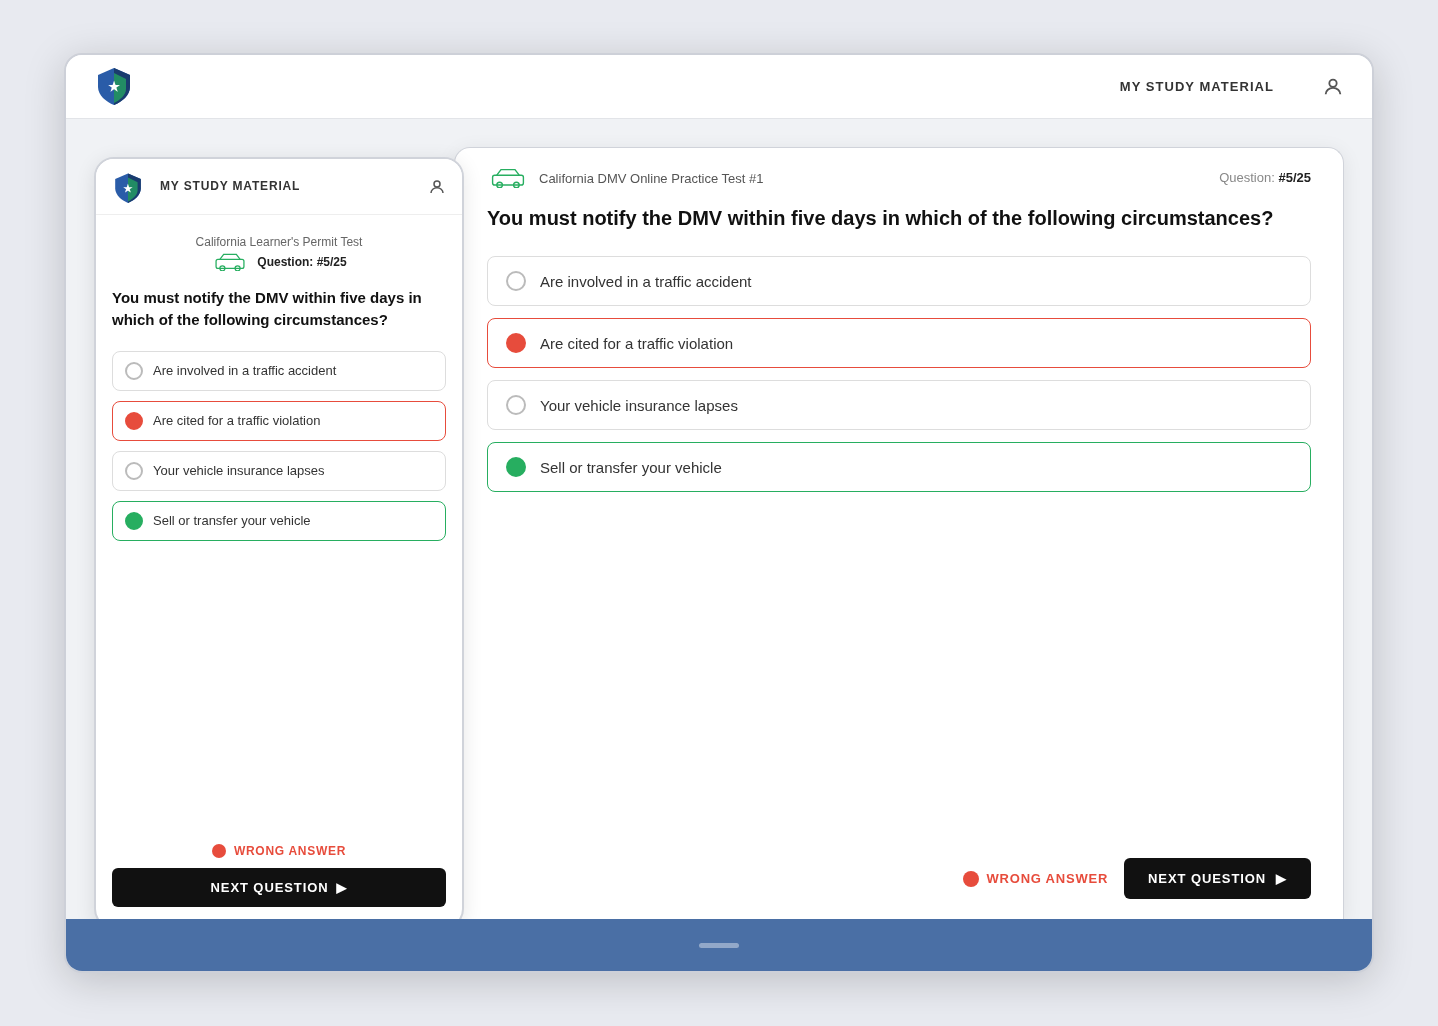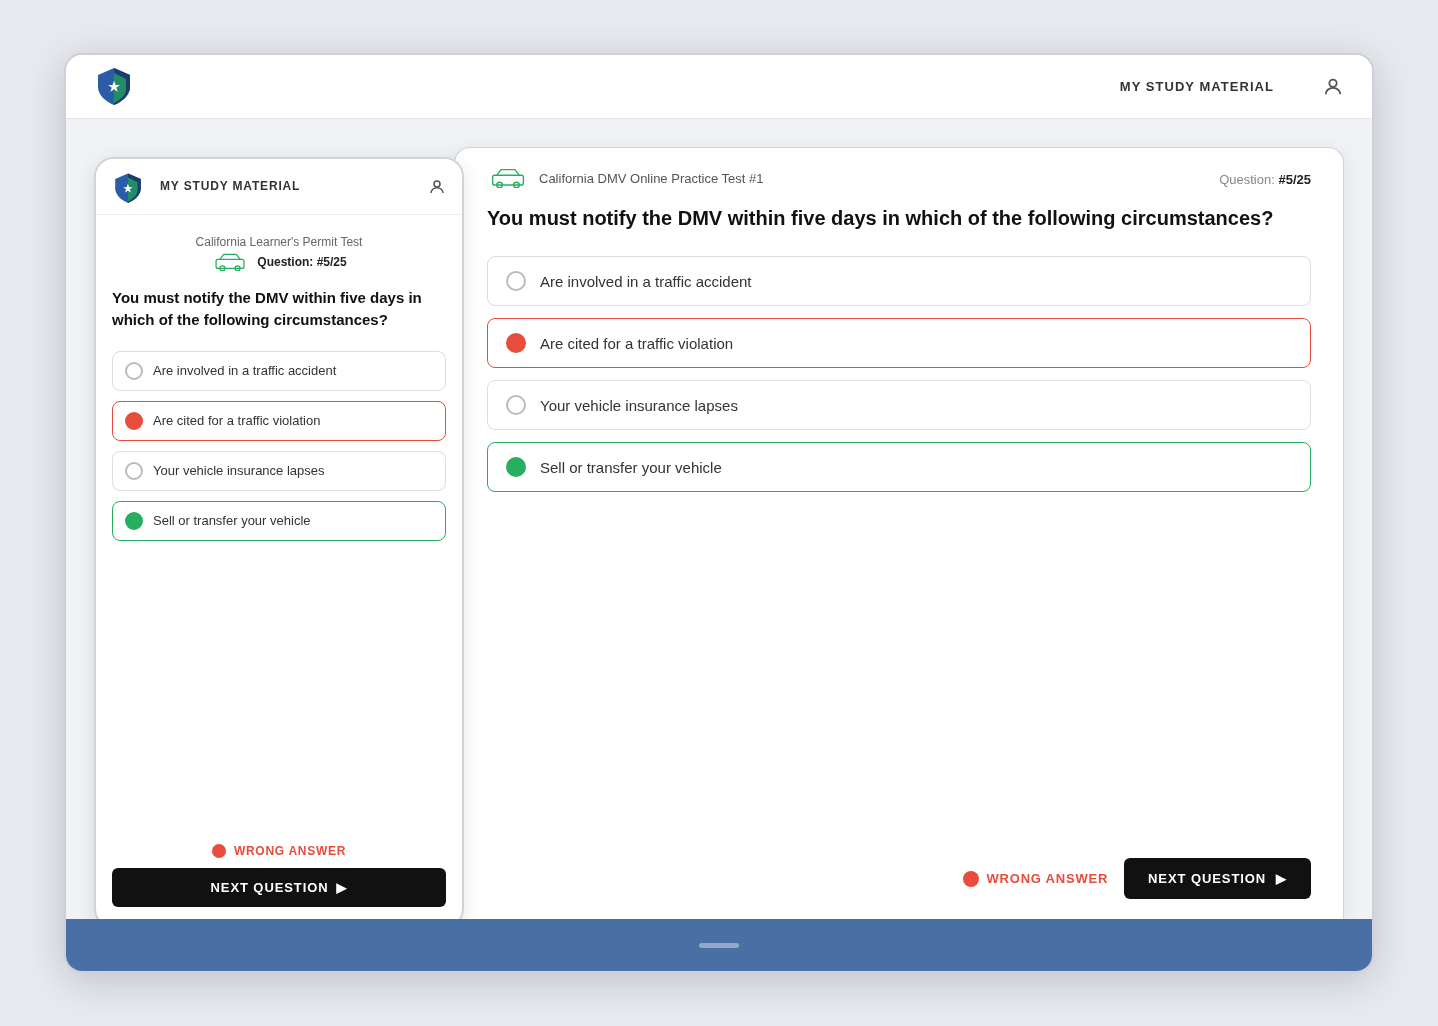--- a/index.html
+++ b/index.html
@@ -206,21 +206,21 @@
       overflow: hidden;
       margin-left: -10px;
     }
 
     .desktop-header {
       padding: 20px 32px 0 32px;
       flex-shrink: 0;
     }
     .desktop-header-top {
       display: flex;
-      align-items: flex-end;
+      align-items: flex-start;
       justify-content: space-between;
       margin-bottom: 16px;
     }
     .desktop-brand {
       display: flex;
       align-items: center;
       gap: 10px;
     }
     .desktop-brand-name {
       font-size: 13px;

